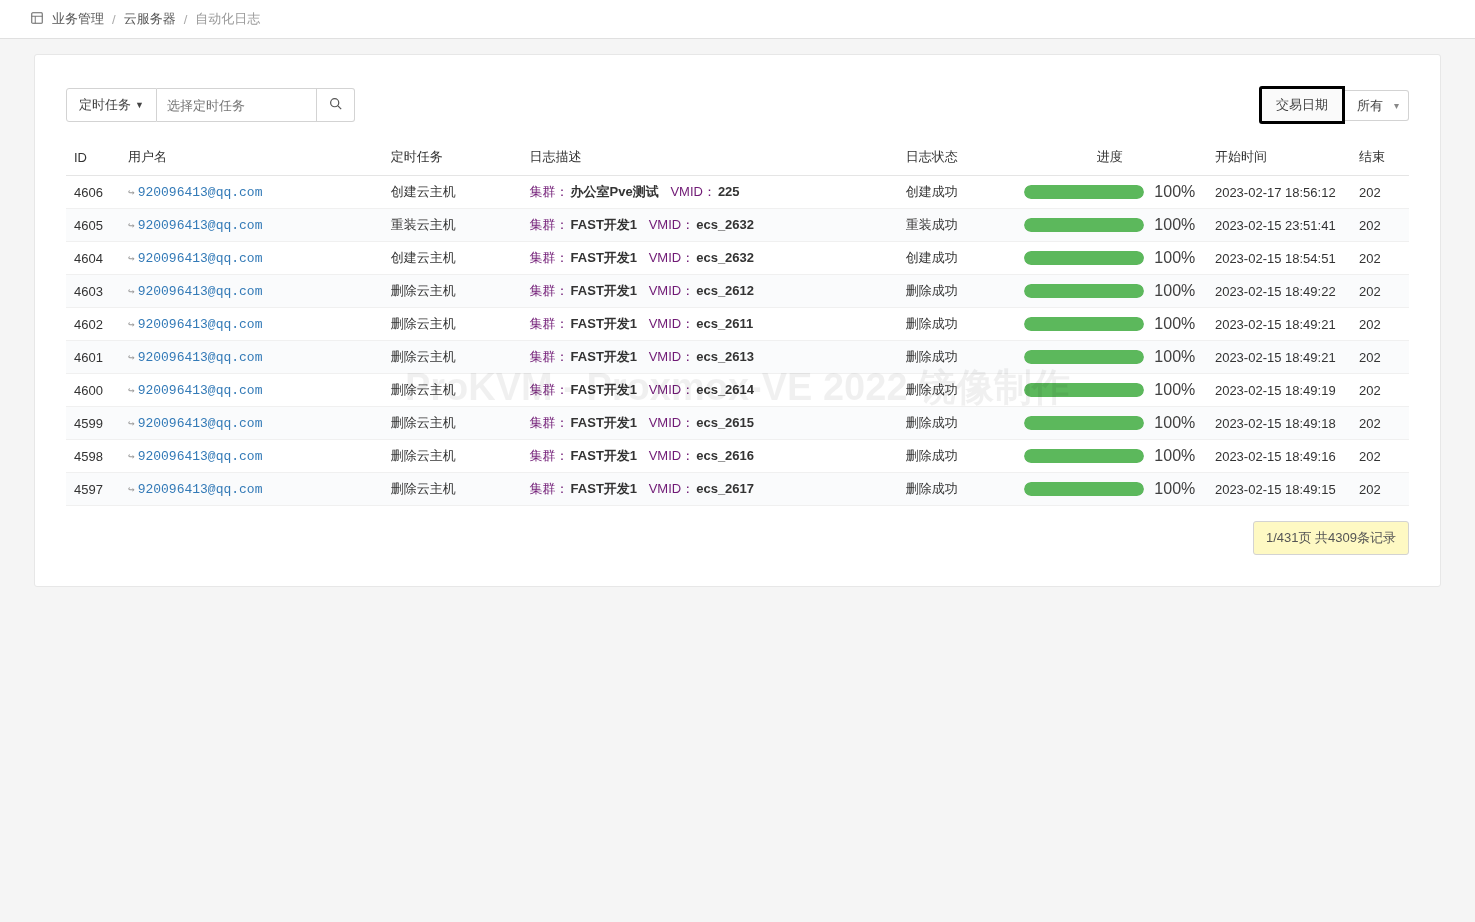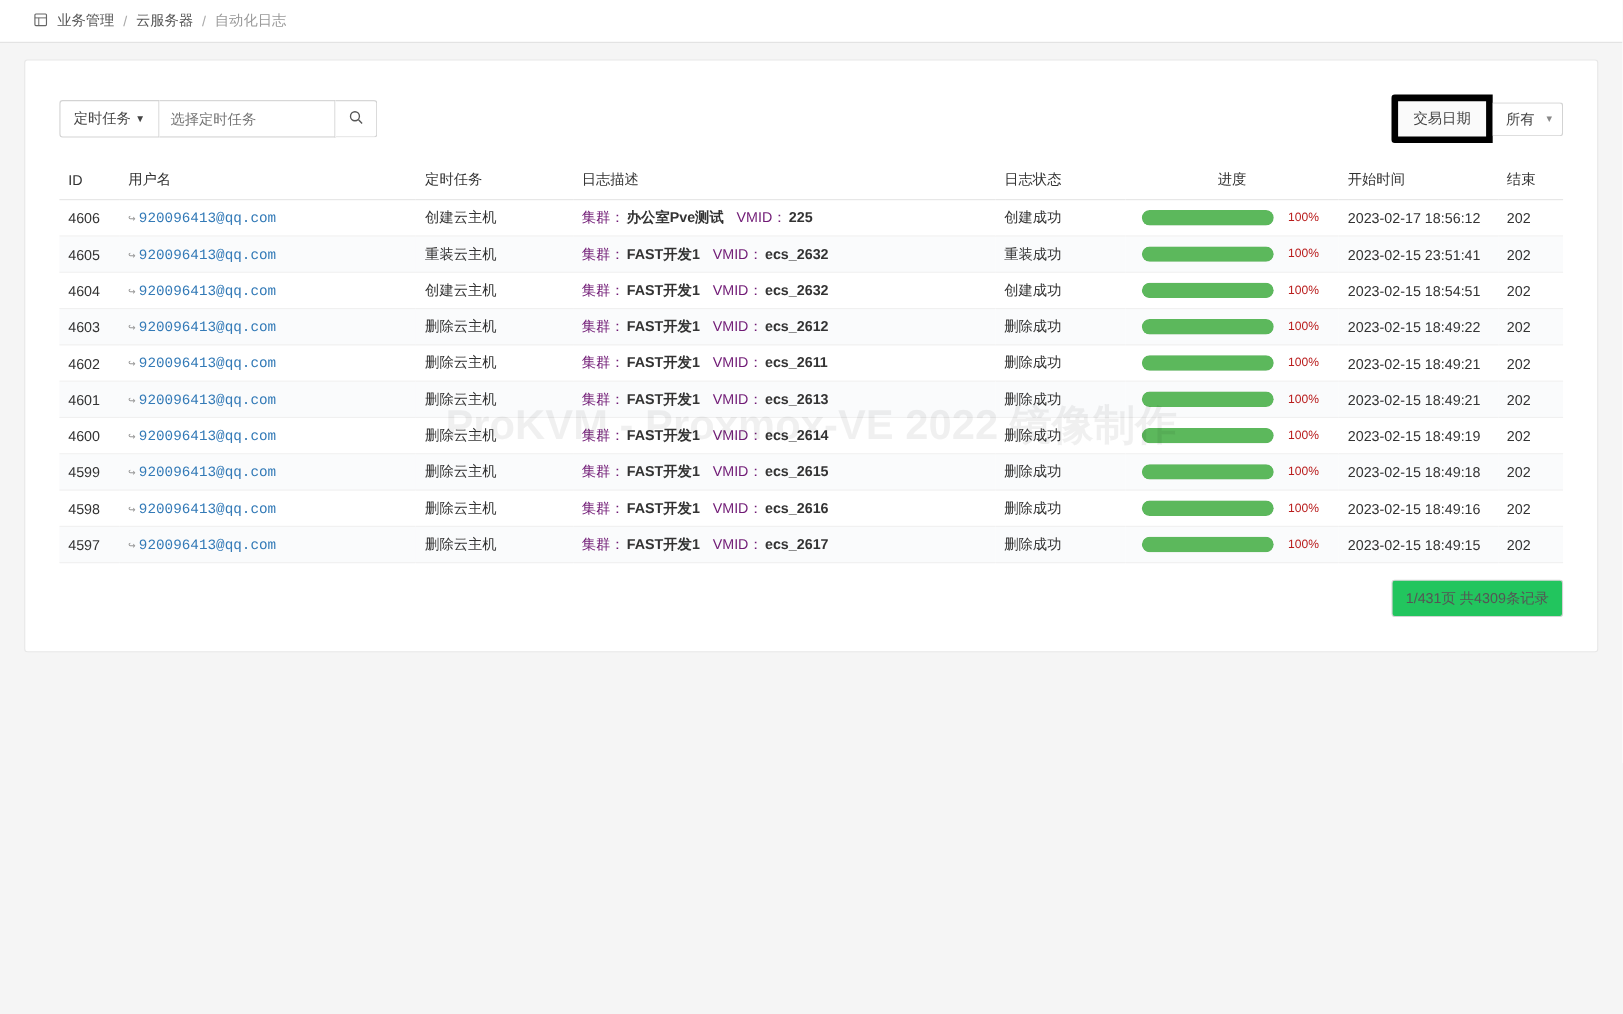--- a/index.html
+++ b/index.html
@@ -4,33 +4,33 @@
   <style>
     * { box-sizing: border-box; margin: 0; padding: 0; }
     body { font-family: -apple-system, BlinkMacSystemFont, "Segoe UI", Arial, sans-serif; background: #f5f5f5; font-size: 13px; color: #333; }
     
     .breadcrumb-bar { background: #fff; border-bottom: 1px solid #e0e0e0; padding: 10px 30px; display: flex; align-items: center; gap: 8px; }
     .breadcrumb-icon { color: #666; }
     .breadcrumb-item { color: #555; }
     .breadcrumb-sep { color: #aaa; }
     .breadcrumb-current { color: #999; }
     
-    .content-panel { margin: 15px 22px; background: #fff; border: 1px solid #e7e7e7; border-radius: 3px; padding: 31px; }
+    .content-panel { margin: 15px 34px; background: #fff; border: 1px solid #e7e7e7; border-radius: 3px; padding: 31px; }
     
     .toolbar { display: flex; justify-content: space-between; align-items: center; margin-bottom: 15px; }
     .toolbar-left { display: flex; align-items: center; }
     .toolbar-right { display: flex; align-items: center; }
     
     .input-group { display: flex; }
     .filter-btn { border: 1px solid #d3d3d3; background: #fff; padding: 7px 12px; font-size: 13px; color: #444; border-radius: 3px 0 0 3px; cursor: pointer; display: flex; align-items: center; gap: 4px; }
     .filter-btn .caret { font-size: 9px; }
     .filter-input { border: 1px solid #d3d3d3; border-left: none; padding: 7px 10px; font-size: 13px; width: 160px; color: #b91c1c; outline: none; }
     .search-btn { border: 1px solid #d3d3d3; border-left: none; background: #fff; padding: 7px 12px; cursor: pointer; border-radius: 0 3px 3px 0; color: #555; }
     
-    .date-label { border: 6px solid #000000; background: #fafafa; padding: 7px 14px; font-size: 13px; color: #444; border-radius: 3px 0 0 3px; text-align: center; }
+    .date-label { border: 3px solid #000000; background: #fafafa; padding: 7px 14px; font-size: 13px; color: #444; border-radius: 3px 0 0 3px; text-align: center; }
     .date-select { border: 1px solid #d3d3d3; border-left: none; background: #fff; padding: 7px 25px 7px 12px; font-size: 13px; color: #444; border-radius: 0 3px 3px 0; appearance: none; cursor: pointer; position: relative; }
     .select-wrap { position: relative; }
     .select-wrap::after { content: "▾"; position: absolute; right: 10px; top: 50%; transform: translateY(-50%); pointer-events: none; color: #888; font-size: 10px; }
     
     table { width: 100%; border-collapse: collapse; }
     thead th { text-align: left; padding: 9px 8px; border-bottom: 1px solid #e5e5e5; color: #333; font-weight: 500; font-size: 13px; }
     tbody td { padding: 7px 8px; border-bottom: 1px solid #f0f0f0; font-size: 13px; vertical-align: middle; white-space: nowrap; }
     tbody tr:nth-child(even) { background: #fafbfc; }
     
     .col-id { width: 55px; }
@@ -44,24 +44,24 @@
     
     .user-link { color: #337ab7; text-decoration: none; }
     .link-icon { color: #999; margin-right: 3px; font-size: 11px; }
     
     .desc-label { color: #701a75; margin-right: 2px; }
     .desc-value { color: #333; font-weight: 700; margin-right: 8px; }
     
     .progress-wrap { display: flex; align-items: center; gap: 10px; justify-content: center; }
     .progress-bar { width: 120px; height: 14px; background: #eee; border-radius: 7px; overflow: hidden; }
     .progress-fill { height: 100%; background: #5cb85c; border-radius: 7px; }
-    .progress-text { color: #b91c1c; font-size: 11px; min-width: 35px; }
+    .progress-text { color: #404040; font-size: 16px; min-width: 35px; }
     
     .pagination-bar { display: flex; justify-content: flex-end; margin-top: 15px; }
-    .page-info { border: 1px solid #d3d3d3; background: #22c55e; padding: 7px 12px; font-size: 13px; color: #555; border-radius: 3px; }
+    .page-info { border: 1px solid #d3d3d3; background: #fef9c3; padding: 7px 12px; font-size: 13px; color: #555; border-radius: 3px; }
     
     .watermark { position: fixed; top: 42%; left: 50%; transform: translate(-50%, -50%); font-size: 38px; color: rgba(0,0,0,0.06); font-weight: bold; pointer-events: none; white-space: nowrap; z-index: 1; }
   </style>
 </head>
 <body>
 
 <div class="breadcrumb-bar">
   <span class="breadcrumb-icon">
     <svg width="14" height="14" viewBox="0 0 16 16" fill="currentColor">
         <rect x="2" y="2" width="12" height="12" rx="1" fill="none" stroke="currentColor" stroke-width="1.2"></rect>

